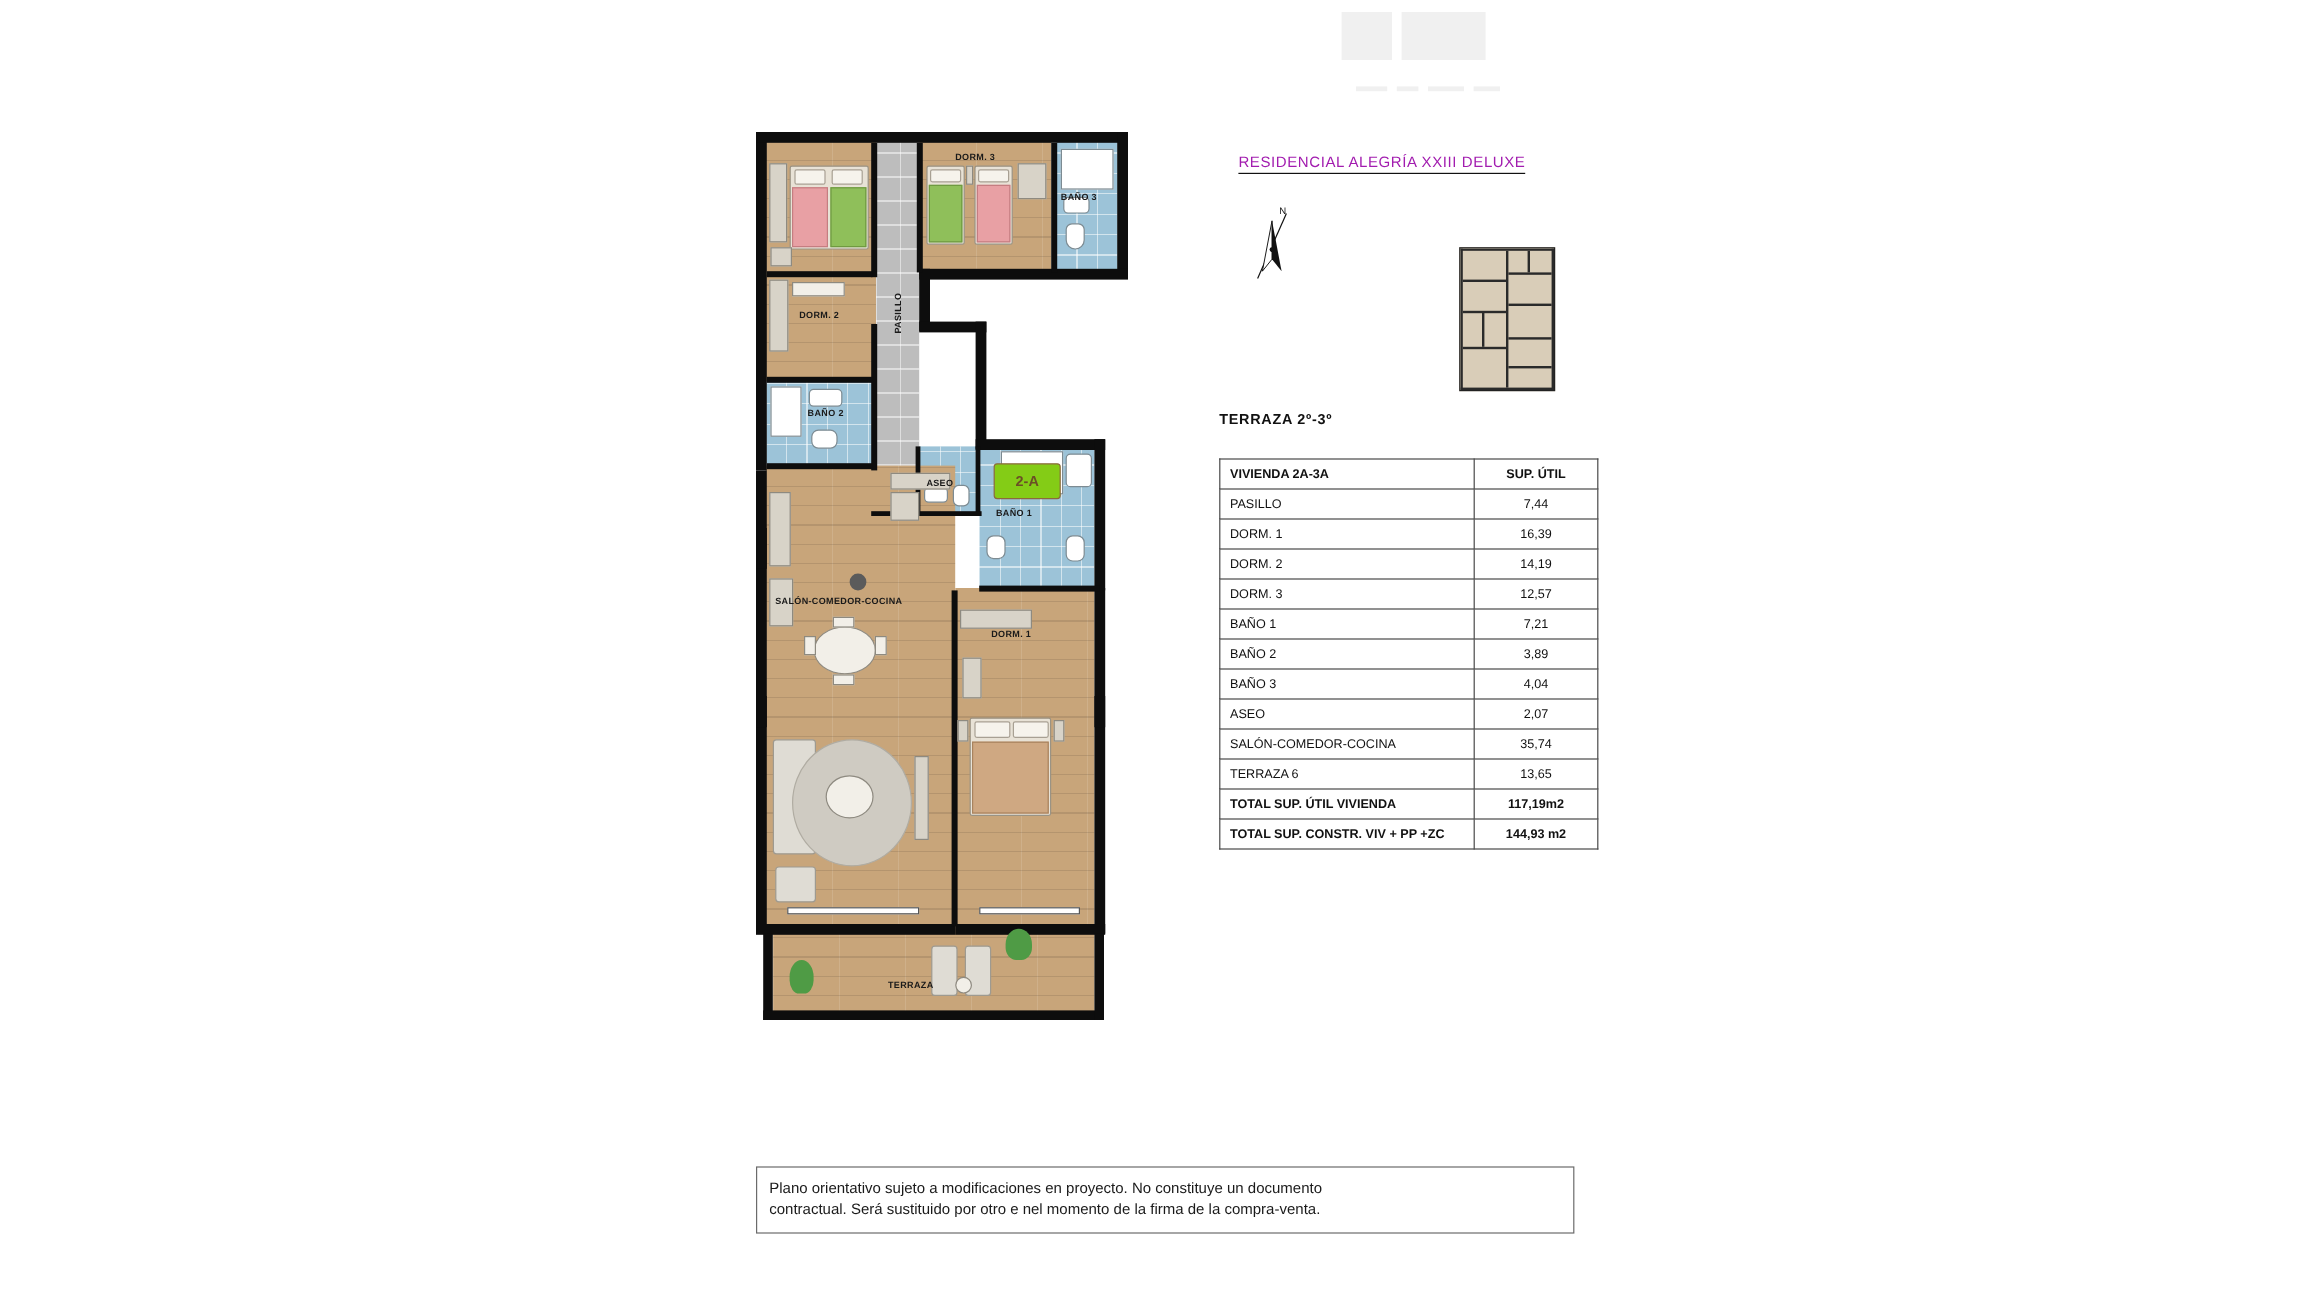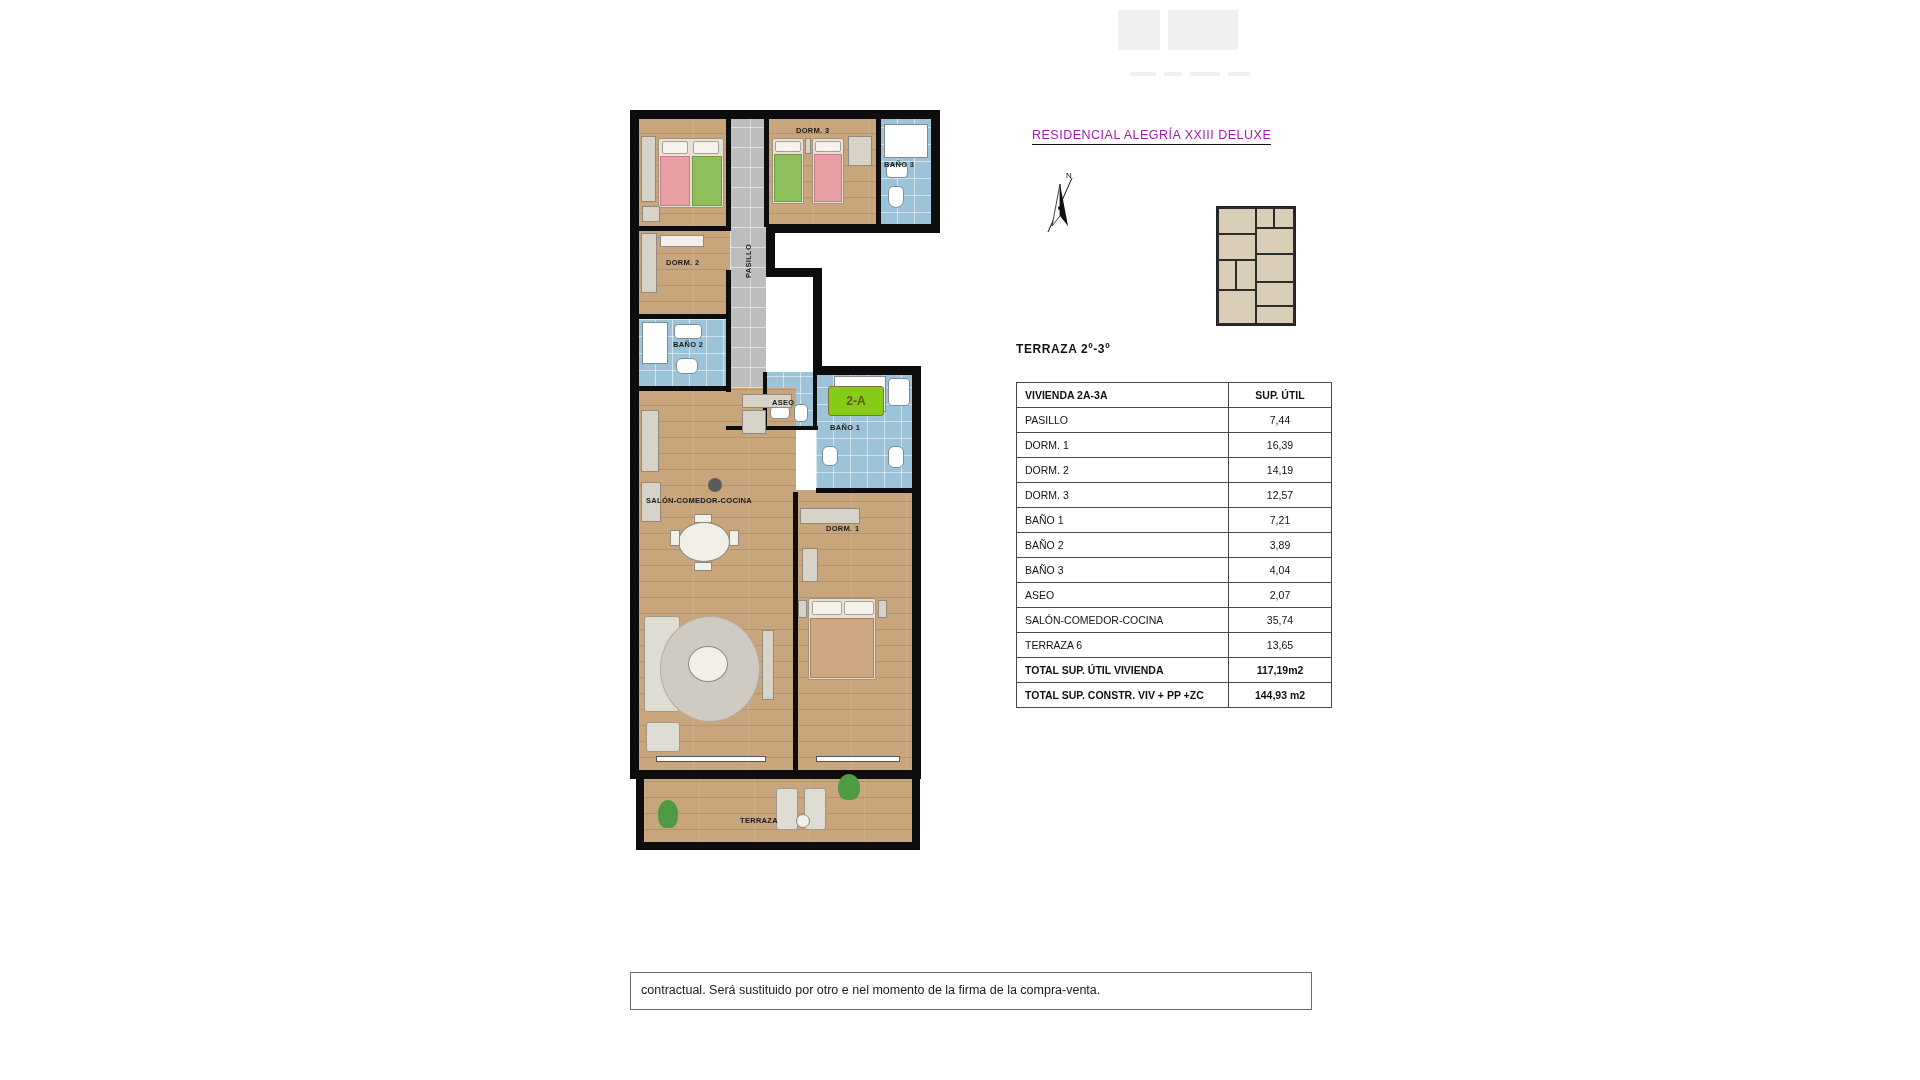--- a/index.html
+++ b/index.html
@@ -444,16 +444,17 @@
         <td class="val">117,19m2</td>
       </tr>
       <tr class="total">
         <td>TOTAL SUP. CONSTR. VIV + PP +ZC</td>
         <td class="val">144,93 m2</td>
       </tr>
     </tbody>
   </table>
 
   <div id="disclaimer">
+    <div>Plano orientativo sujeto a modificaciones en proyecto. No constituye un documento</div>
     <div>contractual. Será sustituido por otro e nel momento de la firma de la compra-venta.</div>
   </div>
 
 </div>
 
 </body></html>

